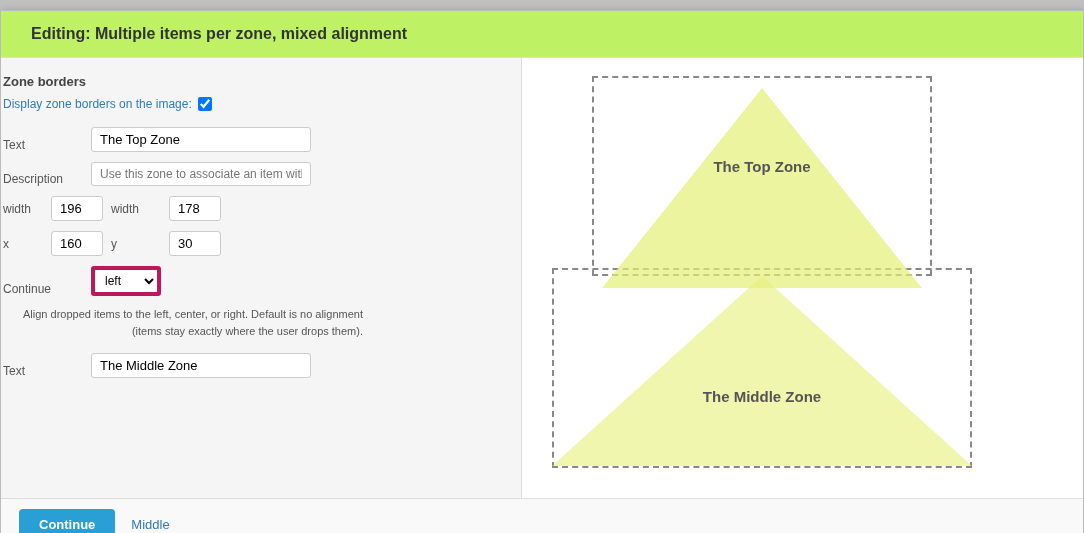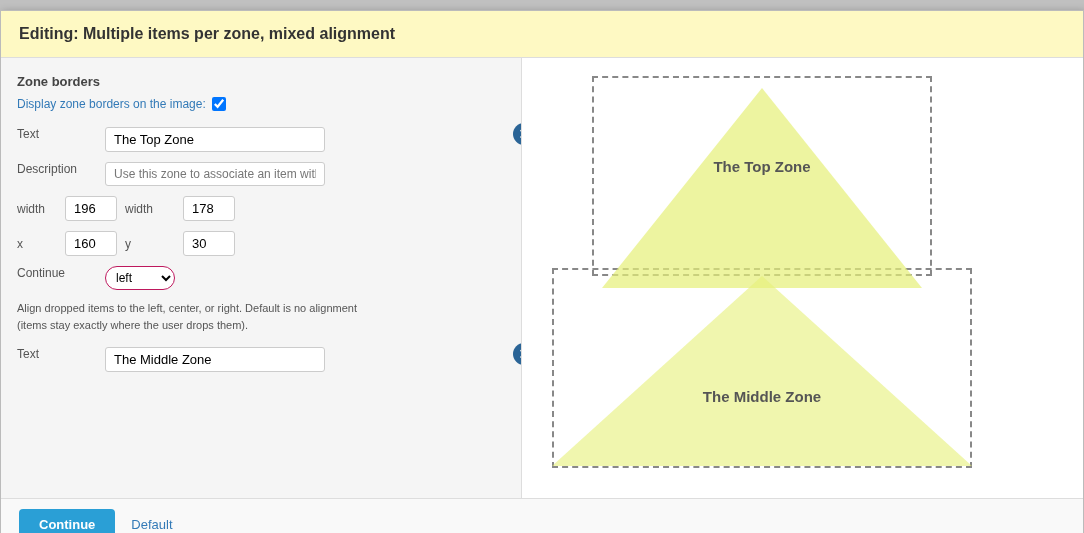--- a/index.html
+++ b/index.html
@@ -19,34 +19,34 @@
     }
     .dialog {
       position: absolute;
       top: 10px; left: 0px;
       width: 1084px;
       background: #f5f5f5;
       border: 1px solid #bbb;
       box-shadow: 2px 2px 8px rgba(0,0,0,0.3);
     }
     .dialog-title {
-      background: #fef9c3;
-      padding: 14px 18px;
+      background: #bef264;
+      padding: 14px 30px;
       font-size: 16px;
       font-weight: bold;
       color: #333;
       border-bottom: 1px solid #ddd;
     }
     .dialog-body {
       display: flex;
       padding: 0;
     }
     .left-panel {
       flex: 0 0 520px;
-      padding: 16px 16px;
+      padding: 16px 2px;
     }
     .right-panel {
       flex: 1;
       background: #fff;
       border-left: 1px solid #ddd;
       position: relative;
       overflow: hidden;
       min-height: 440px;
     }
     .section-title {
@@ -61,21 +61,21 @@
       gap: 6px;
       margin-bottom: 16px;
       font-size: 12px;
       color: #337ab7;
     }
     .checkbox-row input[type=checkbox] {
       width: 14px; height: 14px;
     }
     .form-row {
       display: flex;
-      align-items: flex-start;
+      align-items: flex-end;
       margin-bottom: 10px;
       gap: 8px;
     }
     .form-label {
       width: 80px;
       color: #555;
       font-size: 12px;
       flex-shrink: 0;
     }
     .form-input {
@@ -101,33 +101,34 @@
       align-items: center;
       gap: 8px;
       margin-bottom: 10px;
     }
     .dim-label {
       color: #555;
       font-size: 12px;
       width: 40px;
     }
     .align-select {
-      border: 1px solid #be185d;
-      border-radius: 12px;
+      border: 4px solid #be185d;
+      border-radius: 3px;
       padding: 3px 6px;
       font-size: 12px;
       background: #fff;
       width: 70px;
     }
     .align-note {
       font-size: 11px;
       color: #555;
       margin-top: 4px;
       line-height: 1.5;
       max-width: 360px;
+      text-align: right;
     }
     .close-btn {
       position: absolute;
       top: 8px;
       right: -30px;
       width: 22px;
       height: 22px;
       background: #2a6496;
       border-radius: 50%;
       display: flex;
@@ -301,15 +302,15 @@
         <div class="triangle-bottom"></div>
 
         <div class="zone-top-label">The Top Zone</div>
         <div class="zone-middle-label">The Middle Zone</div>
       </div>
     </div>
   </div>
 
   <div class="dialog-footer">
     <button class="btn-continue">Continue</button>
-    <button class="btn-cancel">Default</button>
+    <button class="btn-cancel">Middle</button>
   </div>
 </div>
 
 </body></html>

